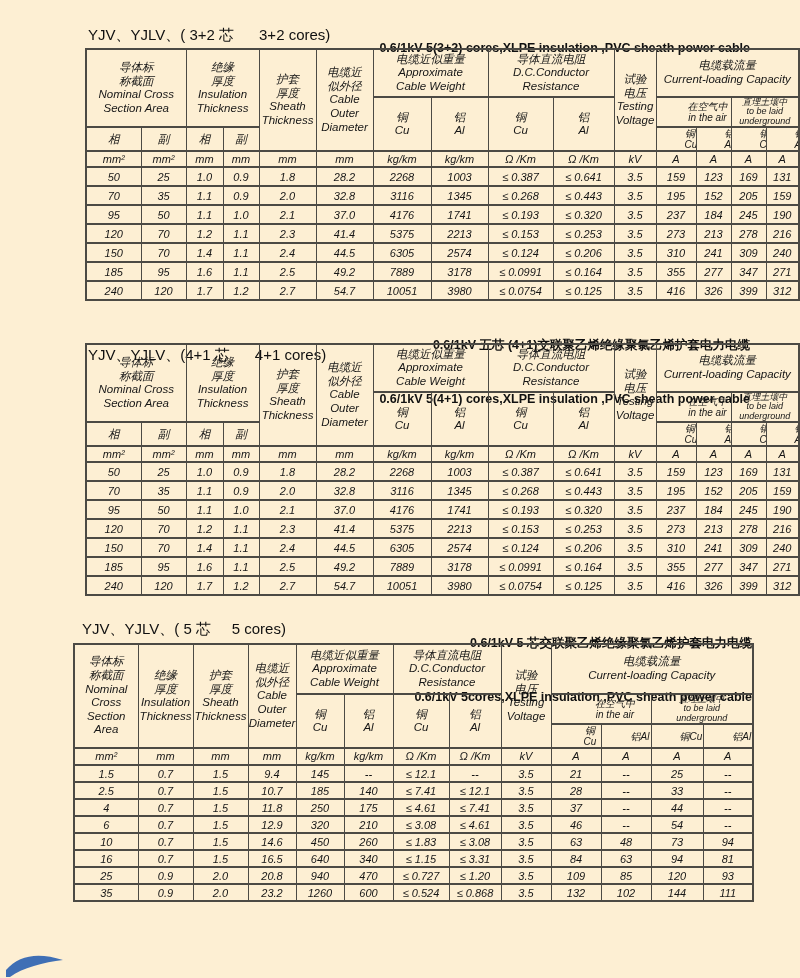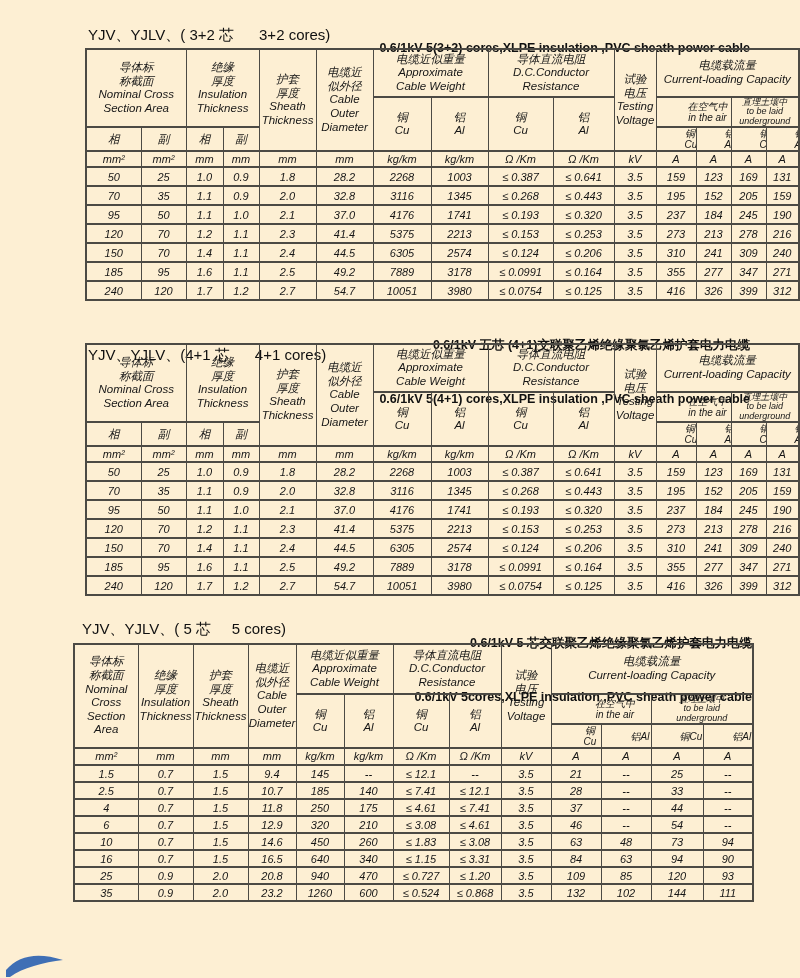--- a/index.html
+++ b/index.html
@@ -684,21 +684,21 @@
         <td>1.5</td>
         <td>16.5</td>
         <td>640</td>
         <td>340</td>
         <td>≤ 1.15</td>
         <td>≤ 3.31</td>
         <td>3.5</td>
         <td>84</td>
         <td>63</td>
         <td>94</td>
-        <td>90</td>
+        <td>81</td>
       </tr>
       <tr>
         <td>25</td>
         <td>0.9</td>
         <td>2.0</td>
         <td>20.8</td>
         <td>940</td>
         <td>470</td>
         <td>≤ 0.727</td>
         <td>≤ 1.20</td>

